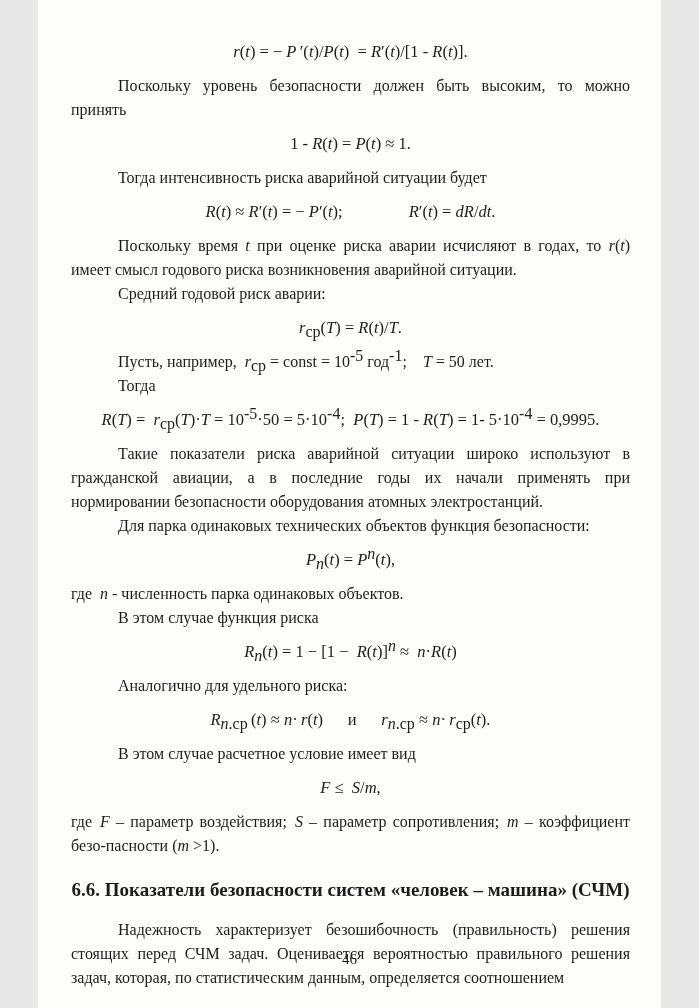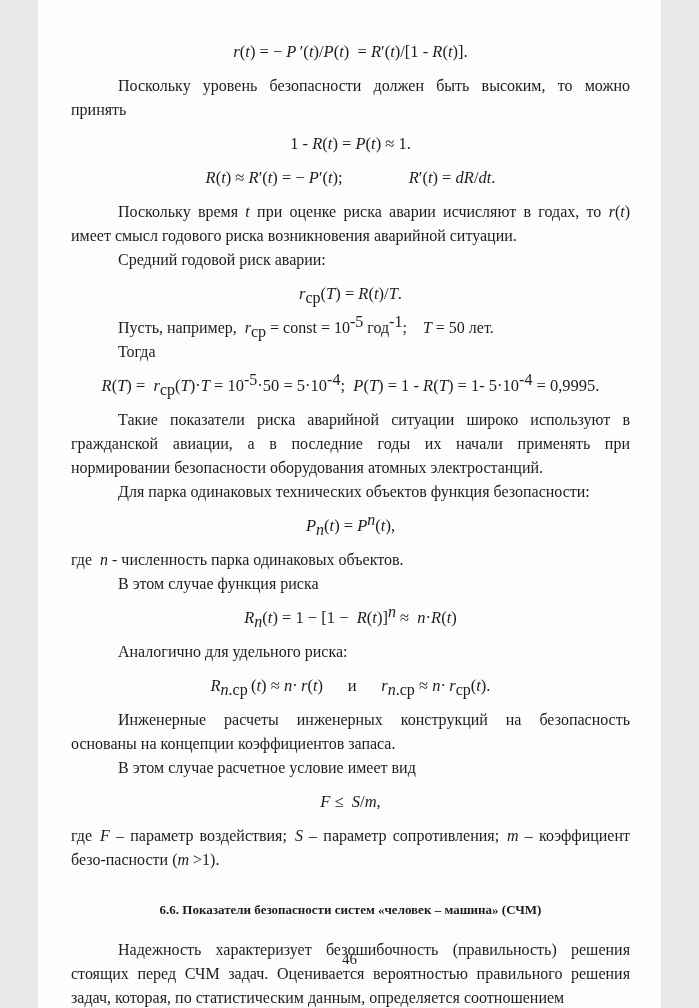--- a/index.html
+++ b/index.html
@@ -23,24 +23,24 @@
   }
   .indent { text-indent: 47px; }
   .formula {
     font-size: 16.5px;
     line-height: 24px;
     text-align: center;
     margin: 10px 0;
   }
   sup, sub { font-size: 16px; line-height: 0; }
   .heading {
-    font-size: 13px;
+    font-size: 19px;
     font-weight: bold;
     text-align: center;
-    margin: 26px 0 16px 0;
+    margin: 20px 0 16px 0;
     line-height: 24px;
   }
   .page-number {
     position: absolute;
     left: 0;
     bottom: 40px;
     width: 100%;
     text-align: center;
     font-size: 15px;
   }
@@ -49,20 +49,21 @@
 <body>
 
 <main class="page">
 
   <div class="formula"><i>r</i>(<i>t</i>) = − <i>P</i> ′(<i>t</i>)/<i>P</i>(<i>t</i>) = <i>R</i>′(<i>t</i>)/[1 - <i>R</i>(<i>t</i>)].</div>
 
   <p class="indent">Поскольку уровень безопасности должен быть высоким, то можно принять</p>
 
   <div class="formula">1 - <i>R</i>(<i>t</i>) = <i>P</i>(<i>t</i>) ≈ 1.</div>
 
+  <p class="indent">Тогда интенсивность риска аварийной ситуации будет</p>
 
   <div class="formula"><i>R</i>(<i>t</i>) ≈ <i>R</i>′(<i>t</i>) = − <i>P</i>′(<i>t</i>);    <i>R</i>′(<i>t</i>) = <i>dR</i>/<i>dt</i>.</div>
 
   <p class="indent">Поскольку время <i>t</i> при оценке риска аварии исчисляют в годах, то <i>r</i>(<i>t</i>) имеет смысл годового риска возникновения аварийной ситуации.</p>
 
   <p class="indent">Средний годовой риск аварии:</p>
 
   <div class="formula"><i>r</i><sub>ср</sub>(<i>T</i>) = <i>R</i>(<i>t</i>)/<i>T</i>.</div>
 
   <p class="indent">Пусть, например, <i>r</i><sub>ср</sub> = const = 10<sup>-5</sup> год<sup>-1</sup>;  <i>T</i> = 50 лет.</p>
@@ -81,21 +82,20 @@
 
   <p class="indent">В этом случае функция риска</p>
 
   <div class="formula"><i>R</i><sub><i>n</i></sub>(<i>t</i>) = 1 − [1 − <i>R</i>(<i>t</i>)]<sup><i>n</i></sup> ≈ <i>n</i>·<i>R</i>(<i>t</i>)</div>
 
 
   <p class="indent">Аналогично для удельного риска:</p>
 
   <div class="formula"><i>R</i><sub><i>n</i>.ср</sub> (<i>t</i>) ≈ <i>n</i>· <i>r</i>(<i>t</i>)  и  <i>r</i><sub><i>n</i>.ср</sub> ≈ <i>n</i>· <i>r</i><sub>ср</sub>(<i>t</i>).</div>
 
-  <p class="indent">Инженерные расчеты инженерных конструкций на безопасность основаны на концепции коэффициентов запаса.</p>
 
   <p class="indent">В этом случае расчетное условие имеет вид</p>
 
   <div class="formula"><i>F</i> ≤ <i>S</i>/<i>m</i>,</div>
 
   <p>где <i>F</i> – параметр воздействия; <i>S</i> – параметр сопротивления; <i>m</i> – коэффициент безо-пасности (<i>m</i> &gt;1).</p>
 
   <h2 class="heading">6.6. Показатели безопасности систем «человек – машина» (СЧМ)</h2>
 
   <p class="indent">Надежность характеризует безошибочность (правильность) решения стоящих перед СЧМ задач. Оценивается вероятностью правильного решения задач, которая, по статистическим данным, определяется соотношением</p>

